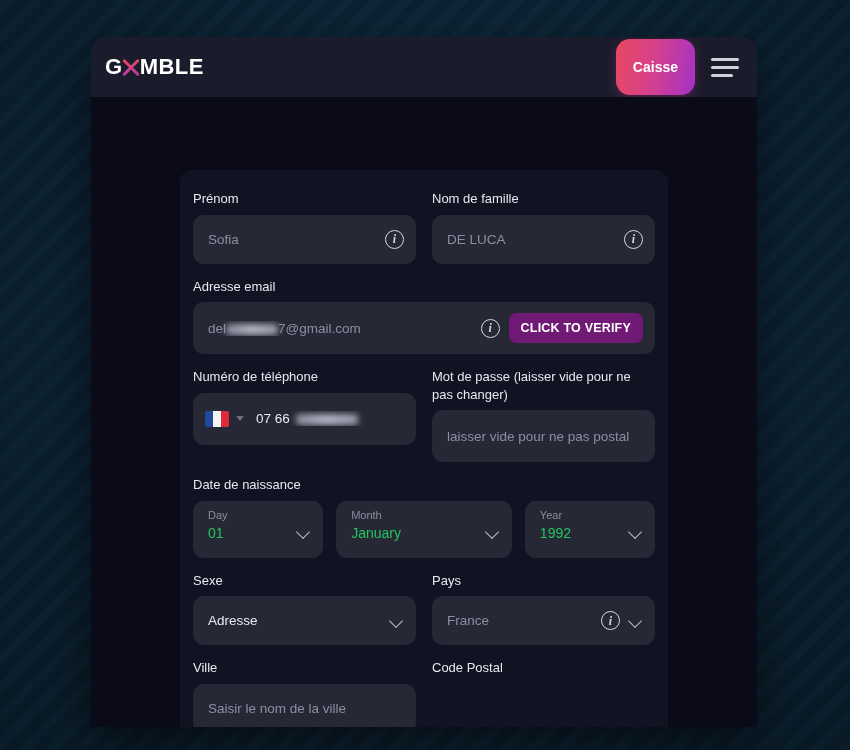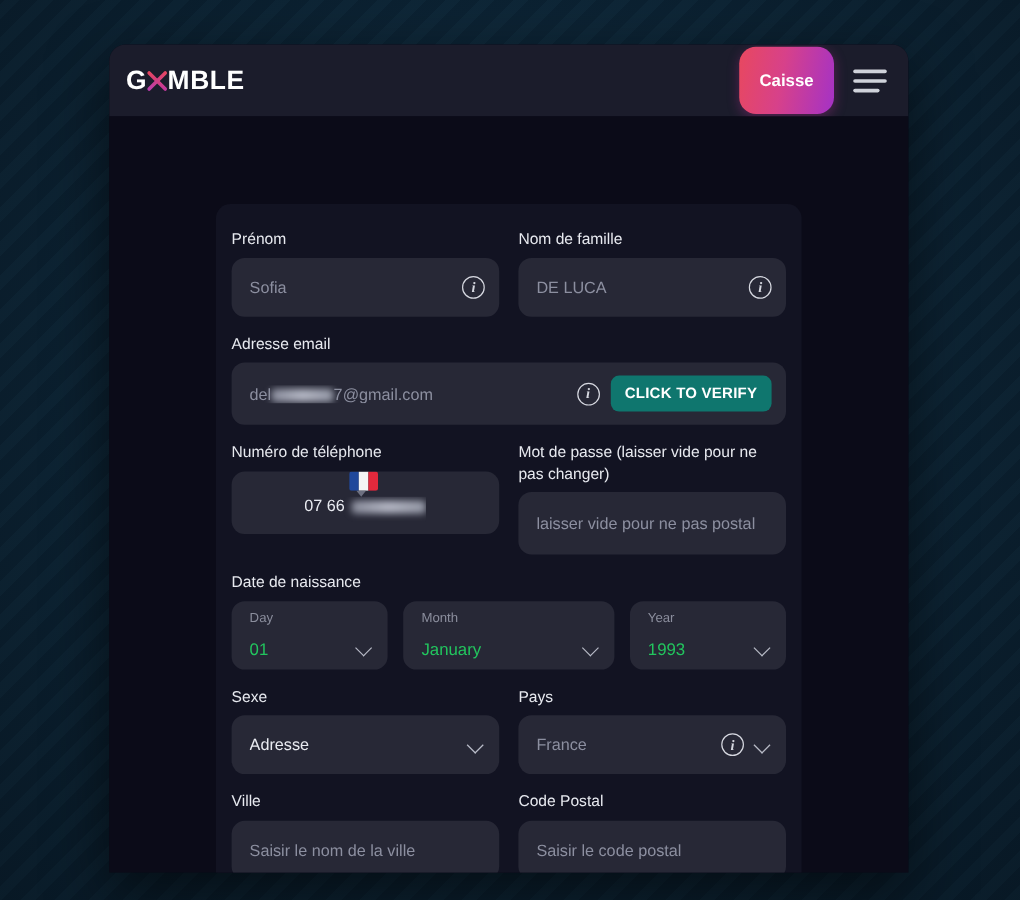--- a/index.html
+++ b/index.html
@@ -227,21 +227,21 @@
     border-right: 1.8px solid #b9bcc8;
     border-bottom: 1.8px solid #b9bcc8;
     transform: rotate(45deg);
   }
 
   .verify-btn {
     flex: 0 0 auto;
     margin-left: 9px;
     border: none;
     cursor: pointer;
-    background: #0f766e;
+    background: #701a75;
     color: #ffffff;
     font-family: "Liberation Sans", sans-serif;
     font-size: 12.5px;
     font-weight: bold;
     letter-spacing: 0.2px;
     padding: 8px 12px;
     border-radius: 7px;
   }
 
   
@@ -268,21 +268,21 @@
     cursor: pointer;
   }
 
   
   .select-box {
     position: relative;
     background: #272836;
     border-radius: 11px;
     height: 57px;
     display: flex;
-    align-items: flex-end;
+    align-items: center;
     padding: 17px 12px 9px 15px;
     cursor: pointer;
   }
   .select-float-label {
     position: absolute;
     left: 15px;
     top: 8px;
     font-size: 11px;
     color: #8b8e9d;
   }
@@ -351,21 +351,21 @@
               <span class="input-text"><span>del</span><span class="redacted" style="width:52px">xxxxxx</span><span>7@gmail.com</span></span>
               <span class="info-icon">i</span>
               <button class="verify-btn">CLICK TO VERIFY</button>
             </div>
           </div>
         </div>
 
         <div class="field-row" style="align-items:flex-start;">
           <div class="field">
             <label class="field-label">Numéro de téléphone</label>
-            <div class="input-box tall" style="padding-left:12px;flex-direction:column;">
+            <div class="input-box tall" style="padding-left:12px;">
               <span class="flag">
                   <i class="b"></i>
                   <i class="w"></i>
                   <i class="r"></i>
                 </span>
               <span class="caret-small"></span>
               <span class="input-text filled"><span>07 66</span><span class="redacted" style="width:62px;margin-left:6px;">xxxxxxxx</span></span>
             </div>
           </div>
           <div class="field">
@@ -389,21 +389,21 @@
             <div style="flex:1.35;">
               <div class="select-box">
                 <span class="select-float-label">Month</span>
                 <span class="select-value">January</span>
                 <span class="chevron"></span>
               </div>
             </div>
             <div>
               <div class="select-box">
                 <span class="select-float-label">Year</span>
-                <span class="select-value">1993</span>
+                <span class="select-value">1992</span>
                 <span class="chevron"></span>
               </div>
             </div>
           </div>
         </div>
 
         <div class="field-row">
           <div class="field">
             <label class="field-label">Sexe</label>
             <div class="input-box">
@@ -423,22 +423,19 @@
 
         <div class="field-row">
           <div class="field">
             <label class="field-label">Ville</label>
             <div class="input-box">
               <span class="input-text">Saisir le nom de la ville</span>
             </div>
           </div>
           <div class="field">
             <label class="field-label">Code Postal</label>
-            <div class="input-box">
-              <span class="input-text">Saisir le code postal</span>
-            </div>
           </div>
         </div>
 
       </div>
     </div>
   </div>
 </div>
 
 </body></html>

